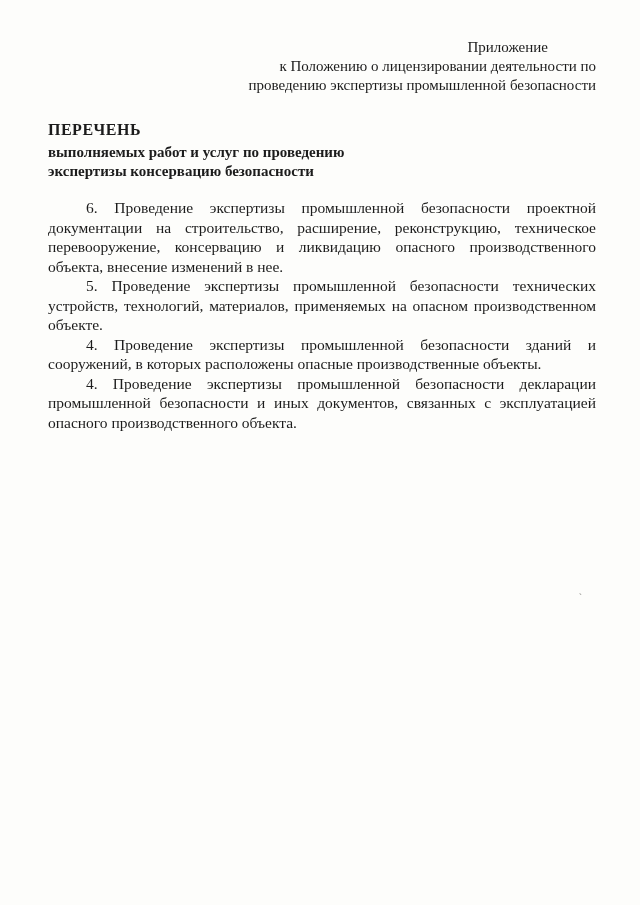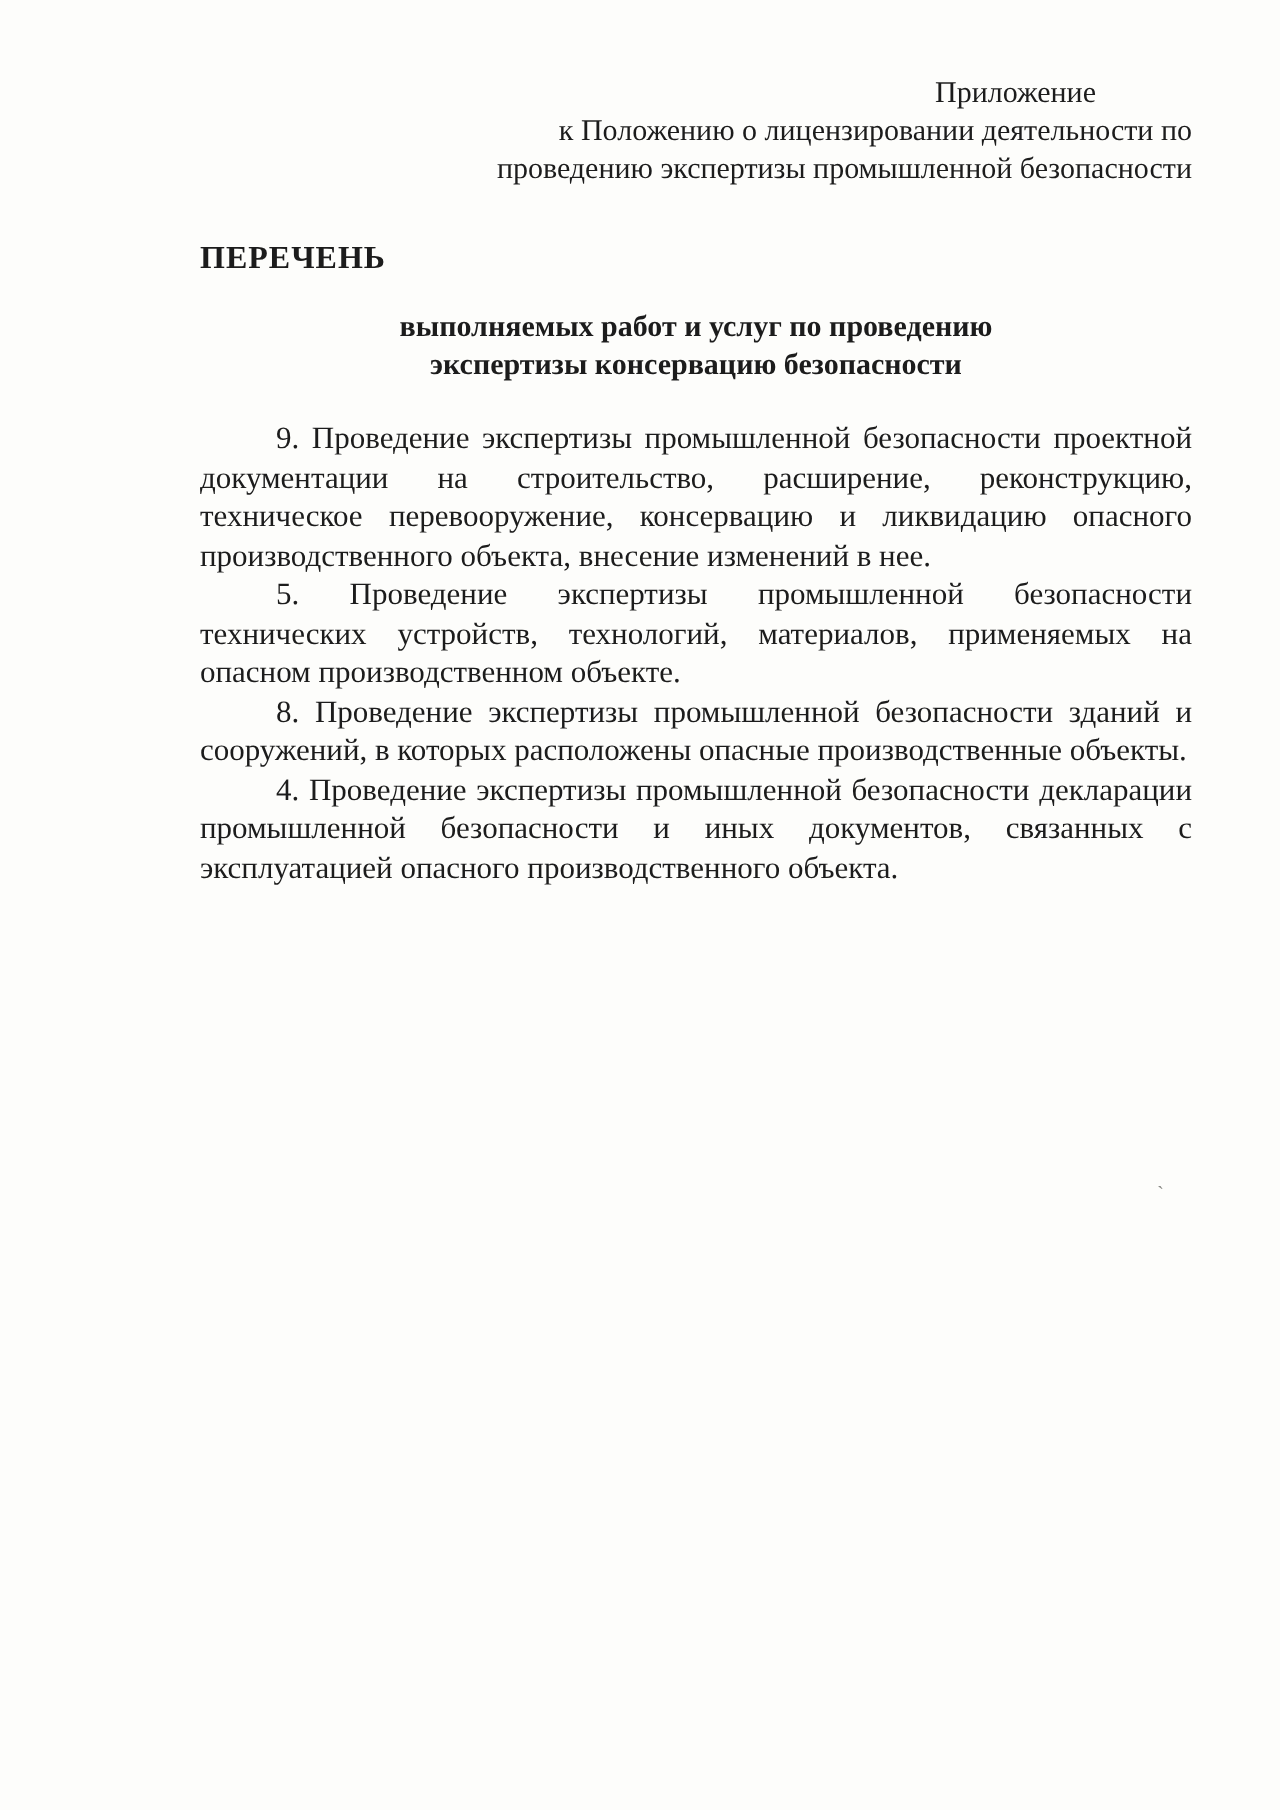--- a/index.html
+++ b/index.html
@@ -7,42 +7,42 @@
     padding: 0;
     background: #e8e8e6;
   }
   .page {
     position: relative;
     width: 640px;
     height: 905px;
     margin: 0 auto;
     background: #fdfdfb;
     box-sizing: border-box;
-    padding: 38px 44px 40px 100px;
+    padding: 38px 44px 40px 48px;
     font-family: "Liberation Serif", "DejaVu Serif", serif;
     color: #1c1c1c;
     overflow: hidden;
   }
   .appendix-header {
     text-align: right;
     font-size: 15px;
     line-height: 19px;
   }
   .appendix-header .line1 {
     padding-right: 48px;
   }
   .doc-title {
     margin: 26px 0 0 0;
     font-size: 16px;
     font-weight: bold;
     letter-spacing: 0.5px;
   }
   .doc-subtitle {
-    margin-top: 16px;
-    text-align: center;
+    margin-top: 4px;
+    text-align: left;
     font-size: 15px;
     font-weight: bold;
     line-height: 19px;
   }
   .doc-body {
     margin-top: 17px;
     font-size: 15.5px;
     line-height: 19.5px;
   }
   .doc-body p {
@@ -70,21 +70,21 @@
   </div>
 
   <h1 class="doc-title">ПЕРЕЧЕНЬ</h1>
 
   <div class="doc-subtitle">
     <div>выполняемых работ и услуг по проведению</div>
     <div>экспертизы консервацию безопасности</div>
   </div>
 
   <div class="doc-body">
-    <p>9. Проведение экспертизы промышленной безопасности проектной документации на строительство, расширение, реконструкцию, техническое перевооружение, консервацию и ликвидацию опасного производственного объекта, внесение изменений в нее.</p>
+    <p>6. Проведение экспертизы промышленной безопасности проектной документации на строительство, расширение, реконструкцию, техническое перевооружение, консервацию и ликвидацию опасного производственного объекта, внесение изменений в нее.</p>
     <p>5. Проведение экспертизы промышленной безопасности технических устройств, технологий, материалов, применяемых на опасном производственном объекте.</p>
-    <p>8. Проведение экспертизы промышленной безопасности зданий и сооружений, в которых расположены опасные производственные объекты.</p>
+    <p>4. Проведение экспертизы промышленной безопасности зданий и сооружений, в которых расположены опасные производственные объекты.</p>
     <p>4. Проведение экспертизы промышленной безопасности декларации промышленной безопасности и иных документов, связанных с эксплуатацией опасного производственного объекта.</p>
   </div>
 
   <span class="speck">`</span>
 
 </div>
 
 </body></html>

